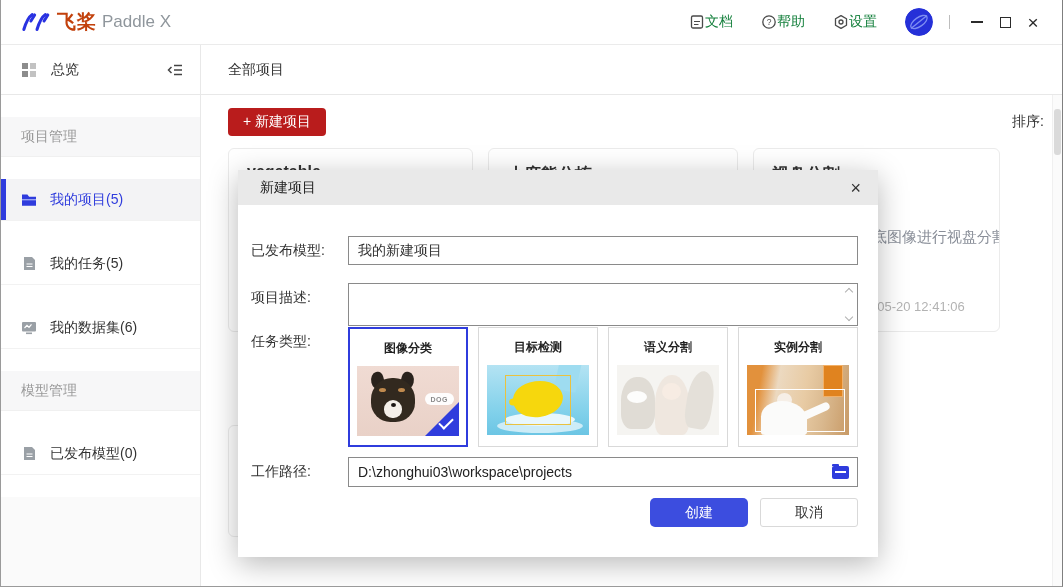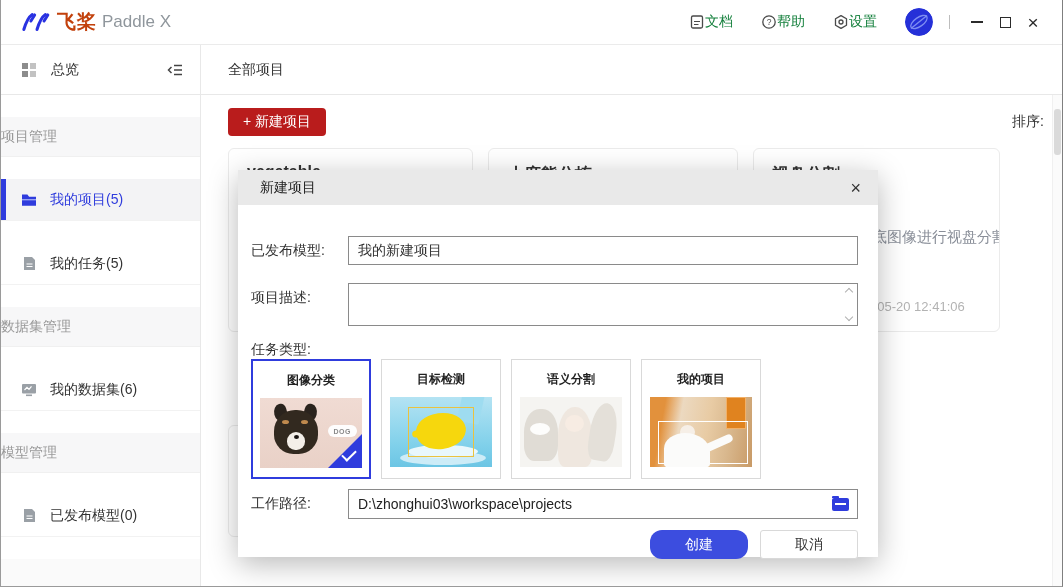--- a/index.html
+++ b/index.html
@@ -21,21 +21,21 @@
   .wc-divider { width:1px; height:14px; background:#bdbdbd; margin-right:16px; }
   .wc-btn { display:flex; align-items:center; justify-content:center; width:22px; height:24px; cursor:pointer; margin-right:6px; }
   .wc-min-glyph { width:12px; height:2px; background:#2b2b2b; }
   .wc-max-glyph { width:11px; height:11px; border:1.5px solid #2b2b2b; }
   .wc-close-glyph { font-size:19px; line-height:1; color:#2b2b2b; }
   
   .app-body { display:flex; height:541px; }
   .sidebar { width:200px; flex:none; border-right:1px solid #e8e8e8; display:flex; flex-direction:column; background:#fff;gap:22px; }
   .sb-top { height:50px; flex:none; display:flex; align-items:center; padding:0 16px 0 20px; border-bottom:1px solid #e8e8e8; }
   .sb-top-label { font-size:14px; margin-left:14px; flex:1; color:#333; }
-  .sb-header { height:40px; flex:none; display:flex; align-items:center; 
+  .sb-header { height:40px; flex:none; display:flex; align-items:center; padding-left:20px;
     background:#f7f7f8; color:#999; font-size:14px; border-bottom:1px solid #f0f0f0; }
   .sb-item { height:42px; flex:none; display:flex; align-items:center; padding-left:20px; font-size:14px;
     color:#333; border-bottom:1px solid #f2f2f2; position:relative; cursor:pointer; background:#fff; }
   .sb-icon { margin-right:13px; display:flex; width:16px; justify-content:center; }
   .sb-item.active { background:#f3f3f5; color:#2f3cdd; }
   .sb-item.active::before { content:""; position:absolute; left:0; top:0; bottom:0; width:5px; background:#2f3cdd; }
   .sb-fill { flex:1; background:#fafafa; }
   
   .main { flex:1; position:relative; background:#fff; }
   .crumb-bar { height:50px; display:flex; align-items:center; padding-left:27px; border-bottom:1px solid #e8e8e8; font-size:14px; color:#333; }
@@ -57,21 +57,21 @@
   .v-scroll { position:absolute; top:50px; right:0; bottom:0; width:10px; background:#fbfbfb; border-left:1px solid #f0f0f0; }
   .v-thumb { position:absolute; top:14px; left:1px; width:7px; height:46px; background:#dadada; border-radius:3px; }
   
   .modal { position:absolute; left:237px; top:170px; width:640px; height:387px; background:#fff;
     box-shadow:0 7px 28px rgba(0,0,0,.28); z-index:10; }
   .modal-header { height:35px; background:#e9e9e9; display:flex; align-items:center; justify-content:space-between;
     padding:0 17px 0 22px; font-size:14px; color:#222; }
   .modal-close { font-size:18px; line-height:1; color:#333; cursor:pointer; }
   .form-row { display:flex; padding-left:13px; align-items:flex-start; }
   .form-label { width:97px; font-size:14px; color:#333; padding-top:6px; flex:none; }
-  .mr1 { margin-top:31px; } .mr2 { margin-top:18px; } .mr3 { margin-top:9px;flex-direction:column; } .mr4 { margin-top:10px; }
+  .mr1 { margin-top:31px; } .mr2 { margin-top:18px; } .mr3 { margin-top:1px; } .mr4 { margin-top:10px; }
   .inp { width:510px; height:29px; border:1px solid #8a8a8a; font-size:14px; padding:0 9px; color:#333;
     font-family:inherit; background:#fff; border-radius:0; outline:none; }
   .txt-wrap { width:510px; height:43px; border:1px solid #8a8a8a; position:relative; background:#fff; }
   .txt-area { width:490px; height:41px; border:none; resize:none; outline:none; font-family:inherit; font-size:14px; padding:4px 8px; }
   .txt-scroll { position:absolute; right:0; top:0; bottom:0; width:17px; display:flex; flex-direction:column;
     justify-content:space-between; align-items:center; padding:5px 0; background:#fff; }
   .ch-up { width:6px; height:6px; border-left:1.5px solid #b0b0b0; border-top:1.5px solid #b0b0b0; transform:rotate(45deg); }
   .ch-dn { width:6px; height:6px; border-right:1.5px solid #b0b0b0; border-bottom:1.5px solid #b0b0b0; transform:rotate(45deg); }
   .task-row { display:flex; gap:10px; }
   .task-card { width:120px; height:120px; border:1px solid #d9d9d9; background:#fff; position:relative; text-align:center; cursor:pointer; }
@@ -115,21 +115,21 @@
   .ins-person { position:absolute; left:14px; bottom:0; width:46px; height:34px; background:#fbfbfa; border-radius:50% 60% 10% 10%; }
   .ins-arm { position:absolute; left:44px; bottom:18px; width:40px; height:8px; background:#fbfbfa; border-radius:5px; transform:rotate(-24deg); }
   .ins-head { position:absolute; left:30px; bottom:28px; width:15px; height:14px; background:#f6efe7; border-radius:50%; }
   
   .path-wrap { width:510px; height:30px; border:1px solid #8a8a8a; display:flex; align-items:center; padding:0 8px 0 9px; background:#fff; }
   .path-input { flex:1; border:none; outline:none; font-size:14px; color:#222; font-family:inherit; background:transparent; }
   .folder-btn { width:17px; height:13px; background:#2f3cdd; border-radius:2px; position:relative; cursor:pointer; flex:none; }
   .folder-btn::before { content:""; position:absolute; left:0; top:-2px; width:7px; height:2px; background:#2f3cdd; border-radius:1px 1px 0 0; }
   .folder-btn::after { content:""; position:absolute; left:3px; top:5.5px; width:11px; height:2px; background:#fff; }
   .modal-btns { display:flex; justify-content:flex-end; gap:12px; padding-right:20px; margin-top:11px; }
-  .btn-primary { width:98px; height:29px; background:#3c4ddf; color:#fff; border:none; border-radius:12px; font-size:14px; cursor:pointer; font-family:inherit; }
+  .btn-primary { width:98px; height:29px; background:#3c4ddf; color:#fff; border:none; border-radius:5px; font-size:14px; cursor:pointer; font-family:inherit; }
   .btn-plain { width:98px; height:29px; background:#fff; border:1px solid #d9d9d9; border-radius:3px; font-size:14px; color:#333; cursor:pointer; font-family:inherit; }
 </style>
 </head>
 <body>
 
 <div class="window">
 
   <div class="titlebar">
     <div class="logo">
       <svg width="32" height="22" viewBox="0 0 34 22">
@@ -213,21 +213,20 @@
       <div class="sb-item">
         <span class="sb-icon">
           <svg width="13" height="15" viewBox="0 0 13 15">
               <path d="M1 1h8l3 3v10H1Z" fill="#9aa0a6"></path>
               <path d="M3.5 8h6 M3.5 10.5h6" stroke="#fff" stroke-width="1.2"></path>
             </svg>
         </span>
         <span>我的任务(5)</span>
       </div>
 
-      <div class="sb-header">数据集管理</div>
       <div class="sb-item">
         <span class="sb-icon">
           <svg width="16" height="14" viewBox="0 0 16 14">
               <rect x="1" y="1" width="14" height="9.5" rx="1" fill="#9aa0a6"></rect>
               <path d="M3.5 7 l2.5-2.6 2 2 2.5-3" stroke="#fff" stroke-width="1.2" fill="none"></path>
               <rect x="5" y="11.5" width="6" height="1.6" fill="#9aa0a6"></rect>
             </svg>
         </span>
         <span>我的数据集(6)</span>
       </div>
@@ -338,21 +337,21 @@
         <div class="task-card">
           <div class="task-title">语义分割</div>
           <div class="task-img img-sem">
             <div class="sem-dog"></div>
               <div class="sem-girl"></div>
               <div class="sem-bun"></div>
           </div>
         </div>
 
         <div class="task-card">
-          <div class="task-title">我的项目</div>
+          <div class="task-title">实例分割</div>
           <div class="task-img img-ins">
             <div class="ins-box-orange"></div>
             <div class="ins-bbox"></div>
             <div class="ins-head"></div>
               <div class="ins-arm"></div>
               <div class="ins-person"></div>
           </div>
         </div>
 
       </div>

